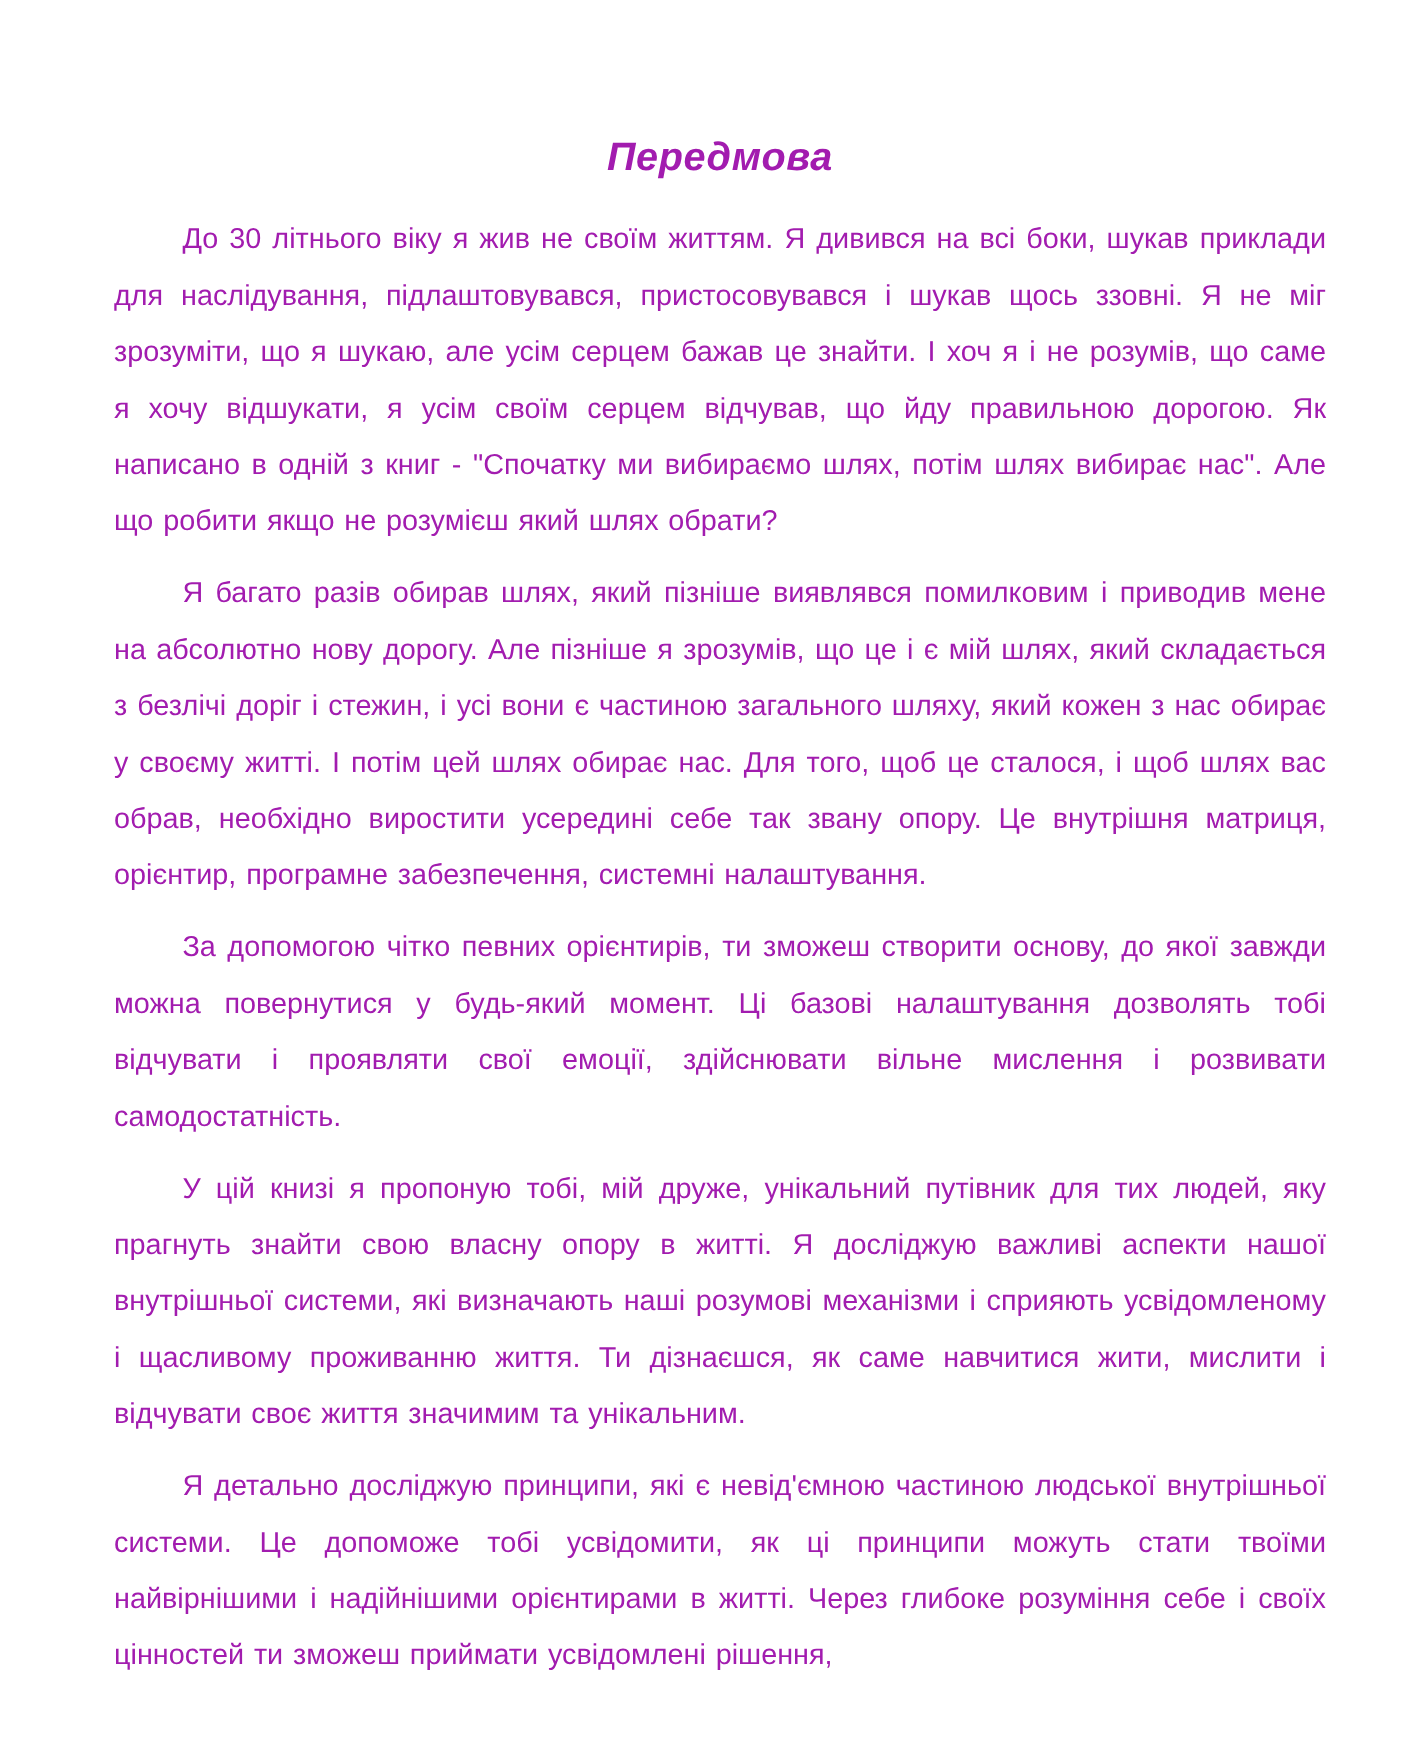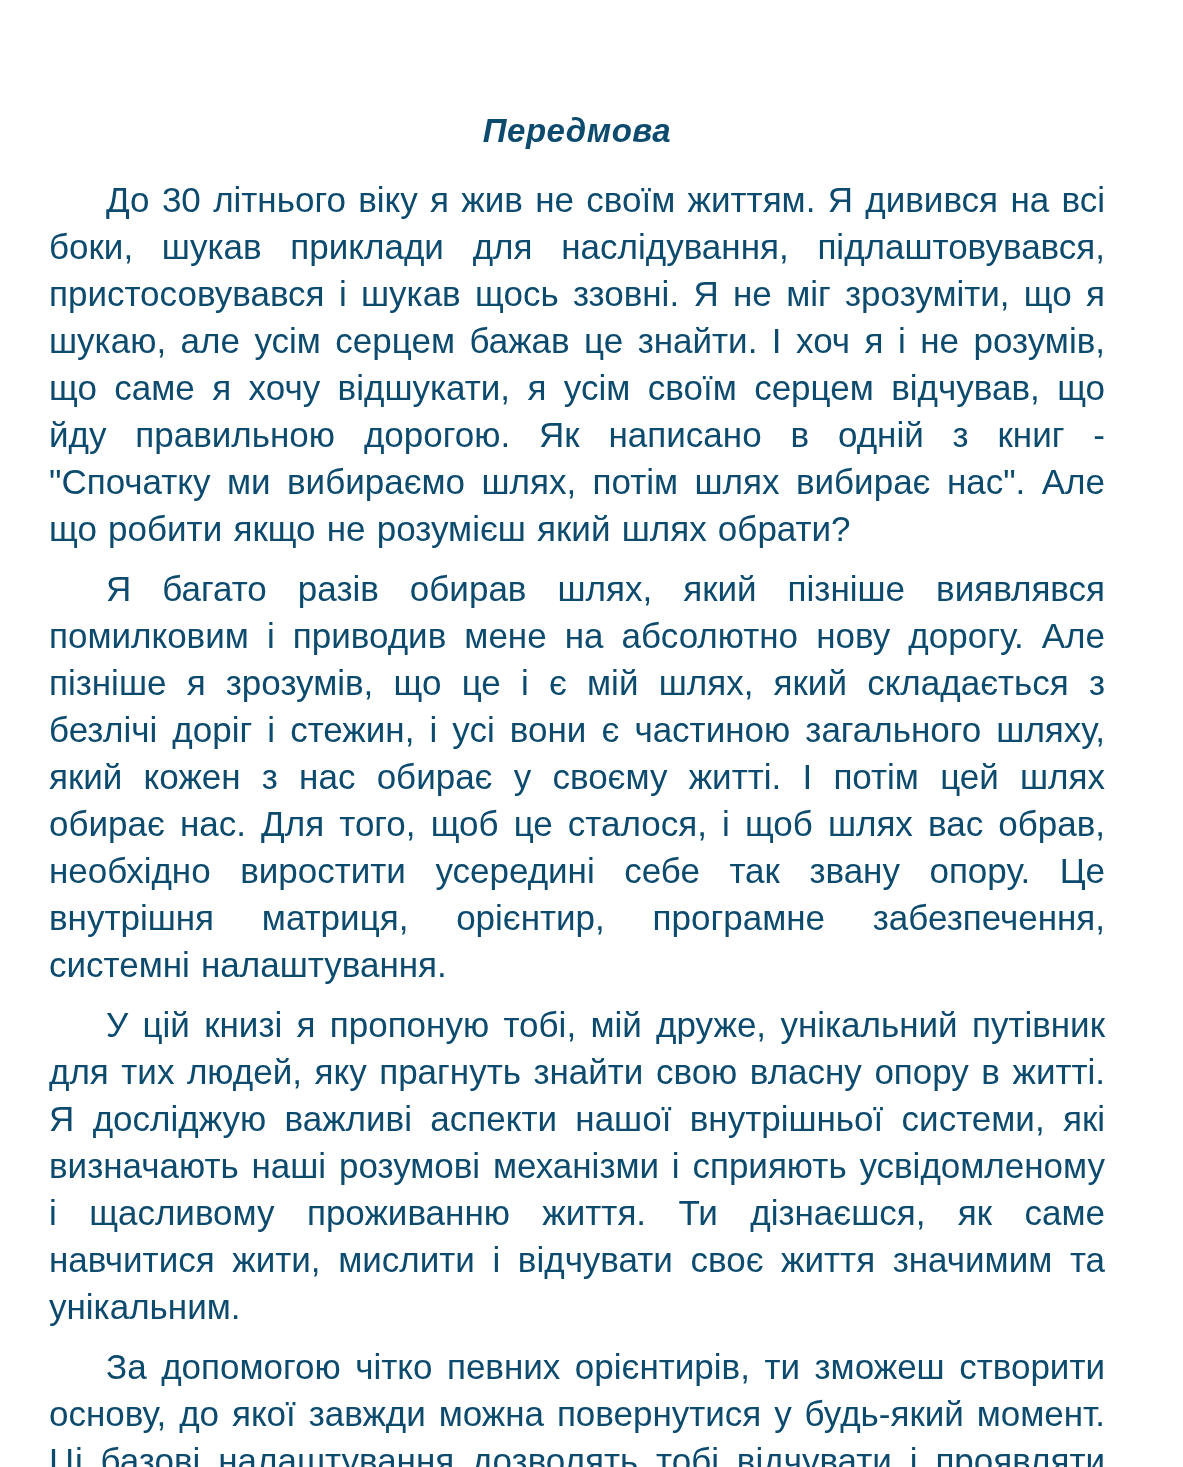--- a/index.html
+++ b/index.html
@@ -7,51 +7,51 @@
     padding: 0;
     background: #ffffff;
   }
   .page {
     position: relative;
     width: 1183px;
     height: 1467px;
     margin: 0 auto;
     background: #ffffff;
     box-sizing: border-box;
-    padding: 112px 78px 30px 49px;
+    padding: 112px 78px 30px 95px;
     font-family: "Liberation Sans", "DejaVu Sans", sans-serif;
-    color: #0c4a6e;
+    color: #a21caf;
     overflow: hidden;
   }
   .doc-title {
     font-size: 33px;
     font-weight: 700;
     font-style: italic;
     text-align: center;
     margin: 0 0 26px 0;
     letter-spacing: 0.5px;
   }
   .doc-paragraph {
-    font-size: 35px;
+    font-size: 24px;
     line-height: 47px;
     margin: 0 0 13px 0;
     text-align: justify;
     text-indent: 57px;
     word-spacing: 1.5px;
   }
 </style>
 </head>
 <body>
 
 <div class="page">
   <h1 class="doc-title">Передмова</h1>
 
   <p class="doc-paragraph">До 30 літнього віку я жив не своїм життям. Я дивився на всі боки, шукав приклади для наслідування, підлаштовувався, пристосовувався і шукав щось ззовні. Я не міг зрозуміти, що я шукаю, але усім серцем бажав це знайти. І хоч я і не розумів, що саме я хочу відшукати, я усім своїм серцем відчував, що йду правильною дорогою. Як написано в одній з книг - "Спочатку ми вибираємо шлях, потім шлях вибирає нас". Але що робити якщо не розумієш який шлях обрати?</p>
 
   <p class="doc-paragraph">Я багато разів обирав шлях, який пізніше виявлявся помилковим і приводив мене на абсолютно нову дорогу. Але пізніше я зрозумів, що це і є мій шлях, який складається з безлічі доріг і стежин, і усі вони є частиною загального шляху, який кожен з нас обирає у своєму житті. І потім цей шлях обирає нас. Для того, щоб це сталося, і щоб шлях вас обрав, необхідно виростити усередині себе так звану опору. Це внутрішня матриця, орієнтир, програмне забезпечення, системні налаштування.</p>
 
 
+  <p class="doc-paragraph">За допомогою чітко певних орієнтирів, ти зможеш створити основу, до якої завжди можна повернутися у будь-який момент. Ці базові налаштування дозволять тобі відчувати і проявляти свої емоції, здійснювати вільне мислення і розвивати самодостатність.</p>
+
   <p class="doc-paragraph">У цій книзі я пропоную тобі, мій друже, унікальний путівник для тих людей, яку прагнуть знайти свою власну опору в житті. Я досліджую важливі аспекти нашої внутрішньої системи, які визначають наші розумові механізми і сприяють усвідомленому і щасливому проживанню життя. Ти дізнаєшся, як саме навчитися жити, мислити і відчувати своє життя значимим та унікальним.</p>
-
-  <p class="doc-paragraph">За допомогою чітко певних орієнтирів, ти зможеш створити основу, до якої завжди можна повернутися у будь-який момент. Ці базові налаштування дозволять тобі відчувати і проявляти свої емоції, здійснювати вільне мислення і розвивати самодостатність.</p>
 
   <p class="doc-paragraph">Я детально досліджую принципи, які є невід'ємною частиною людської внутрішньої системи. Це допоможе тобі усвідомити, як ці принципи можуть стати твоїми найвірнішими і надійнішими орієнтирами в житті. Через глибоке розуміння себе і своїх цінностей ти зможеш приймати усвідомлені рішення,</p>
 </div>
 
 </body></html>

